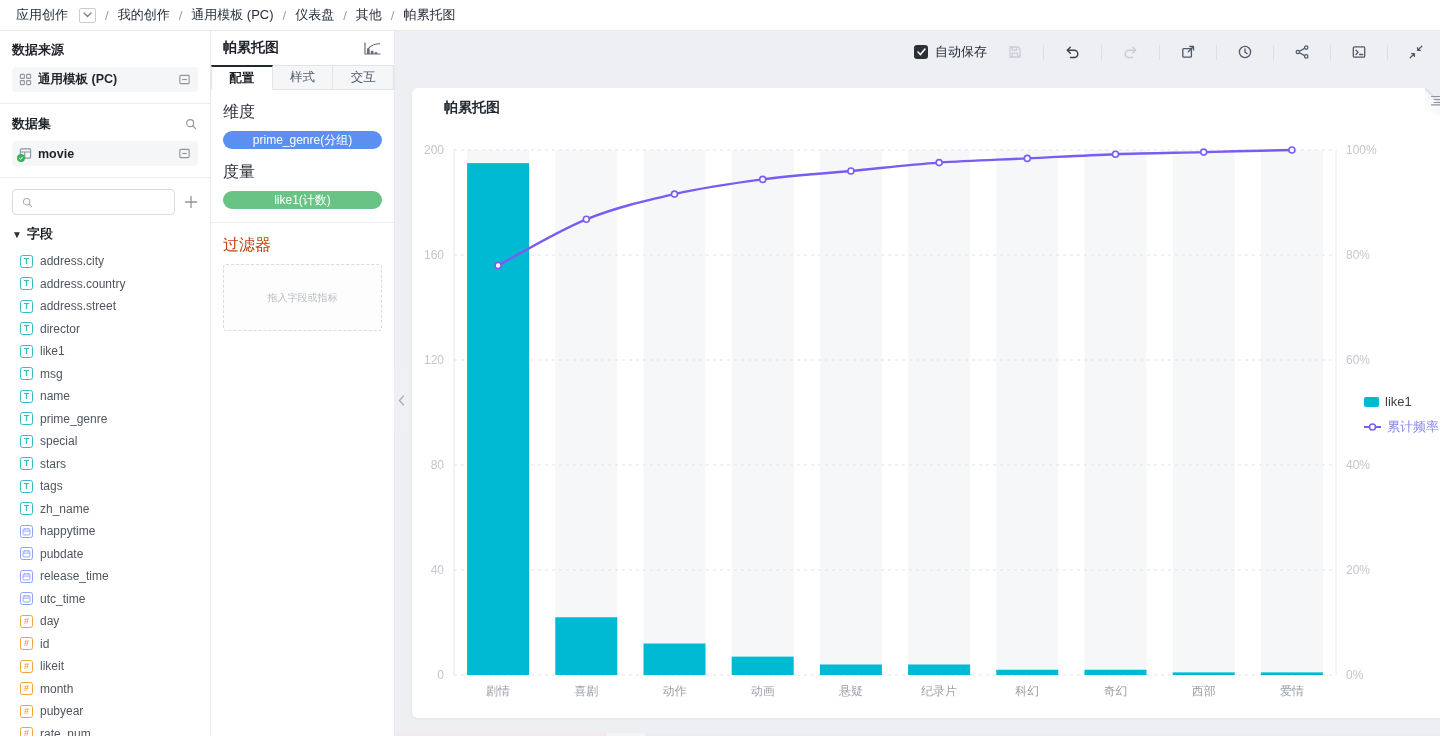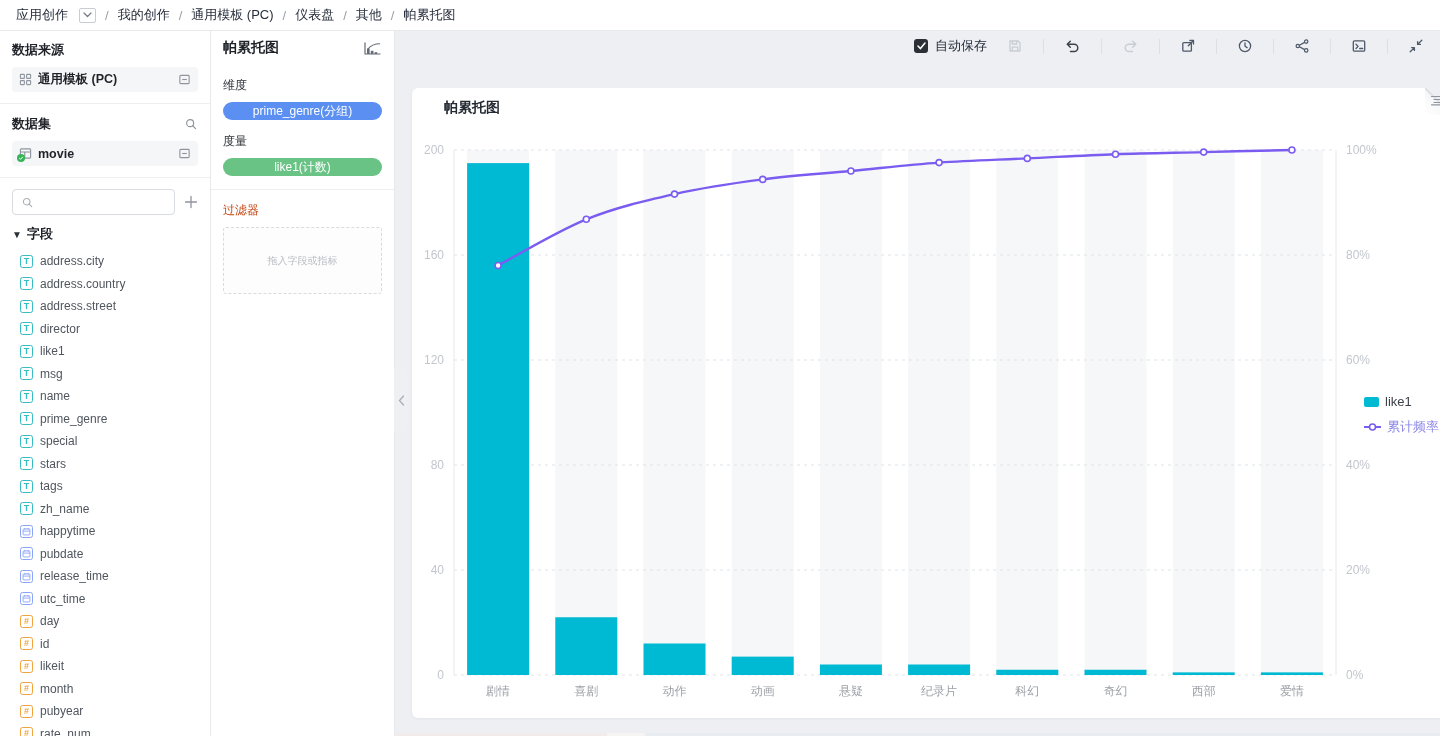--- a/index.html
+++ b/index.html
@@ -33,34 +33,34 @@
   .ficon.date { color:#8ba4f9; border-color:#8ba4f9; }
 
   
   .config { width:184px; border-right:1px solid #e8e9eb; flex:none; position:relative; background:#fff; }
   .cfg-head { height:34px; display:flex; align-items:center; justify-content:space-between; padding:0 12px 0 12px; font-size:14px; font-weight:bold; }
   .tabs { display:flex; padding:0; }
   .tab { flex:1; height:25px; line-height:23px; text-align:center; font-size:12.5px; color:#4e5969; background:#f5f6f7; border:1px solid #e2e4e8; border-left:none; cursor:pointer; }
   .tab:first-child { border-left:1px solid #e2e4e8; }
   .tab.active { background:#fff; border-top:2px solid #23272e; border-bottom-color:#fff; font-weight:bold; color:#1f2329; }
   .cfg-body { padding:12px 12px 0; }
-  .cfg-label { font-size:12px; color:#2b2f36; margin-bottom:8px;font-family:Liberation Mono, monospace; }
+  .cfg-label { font-size:16px; color:#2b2f36; margin-bottom:8px;font-family:Liberation Mono, monospace; }
   .cfg-label.muted { color:#c2410c; }
   .pill { height:18px; border-radius:11px; color:#fff; font-size:12px; display:flex; align-items:center; justify-content:center; margin-bottom:13px; cursor:pointer; }
   .pill.dim { background:#5b8ff2; }
   .pill.mea { background:#68c385; }
   .cfg-div { height:1px; background:#eceef0; margin:2px -12px 12px; }
   .drop-zone { border:1px dashed #d8dbe0; border-radius:3px; height:67px; display:flex; align-items:center; justify-content:center; font-size:10px; color:#b8bdc4; background:#fdfdfd; margin-bottom:14px; }
   .drill { display:flex; align-items:center; justify-content:space-between; font-size:12px; color:#2b2f36; padding-top:10px; border-top:1px solid #eceef0; margin:0 -12px; padding-left:12px; padding-right:12px; }
   .plus-btn { width:15px; height:15px; background:#2f6bf0; border-radius:2px; color:#fff; font-size:12px; line-height:14px; text-align:center; cursor:pointer; }
   .collapse-handle { position:absolute; right:-14px; top:337px; width:14px; height:64px; background:#eef0f3; border-radius:0 7px 7px 0; display:flex; align-items:center; justify-content:center; color:#a9aeb5; font-size:11px; z-index:6; cursor:pointer; }
 
   
   .canvas { flex:1; background:#edeff3; position:relative; }
-  .toolbar { position:absolute; top:6px; right:16px; display:flex; align-items:center; gap:20px;margin-left:24px; }
+  .toolbar { position:absolute; top:12px; right:16px; display:flex; align-items:center; gap:20px;margin-left:24px; }
   .tool { display:flex; align-items:center; justify-content:center; cursor:pointer; color:#4e5969; }
   .tool.disabled { color:#c9cdd4; cursor:default; }
   .tsep { width:1px; height:15px; background:#dcdfe4; }
   .auto-save { display:flex; align-items:center; gap:7px; font-size:13px; color:#272e3b; cursor:pointer; }
   .cbx { width:14px; height:14px; background:#2b2f36; border-radius:3px; display:flex; align-items:center; justify-content:center; }
 
   .chart-card { position:absolute; left:17px; top:57px; width:1040px; height:630px; background:#fff; border-radius:6px; box-shadow:0 1px 3px rgba(31,35,41,.05); }
   .card-fold { position:absolute; top:0; right:0; width:27px; height:27px; border-radius:0 6px 0 9px;
     background:linear-gradient(225deg,#edeff3 0%,#edeff3 46%,#dadde2 50%,#f6f7f9 55%,#ffffff 100%); }
   .fold-icon { position:absolute; top:7px; right:9px; color:#8f959e; z-index:2; }
@@ -281,20 +281,25 @@
     <div class="cfg-head">
       <span>帕累托图</span>
       <svg class="pareto-icon" width="19" height="15" viewBox="0 0 19 15" fill="none">
           <path d="M2 1.5V13h15.5" stroke="#646a73" stroke-width="1.2"></path>
           <rect x="4" y="7.5" width="2.6" height="5.5" fill="#646a73"></rect>
           <rect x="7.8" y="9.8" width="2.6" height="3.2" fill="#646a73"></rect>
           <rect x="11.6" y="11.2" width="2.6" height="1.8" fill="#646a73"></rect>
           <path d="M4.5 8.5C8.5 3.5 13 2.8 17 2.8" stroke="#646a73" stroke-width="1.1"></path>
         </svg>
     </div>
+    <div class="tabs" id="cfg-tabs">
+        <div class="tab active">配置</div>
+        <div class="tab">样式</div>
+        <div class="tab">交互</div>
+      </div>
     <div class="cfg-body">
       <div class="cfg-label">维度</div>
       <div class="pill dim">prime_genre(分组)</div>
       <div class="cfg-label">度量</div>
       <div class="pill mea">like1(计数)</div>
       <div class="cfg-div"></div>
       <div class="cfg-label muted">过滤器</div>
       <div class="drop-zone">拖入字段或指标</div>
     </div>
     <div class="collapse-handle">

